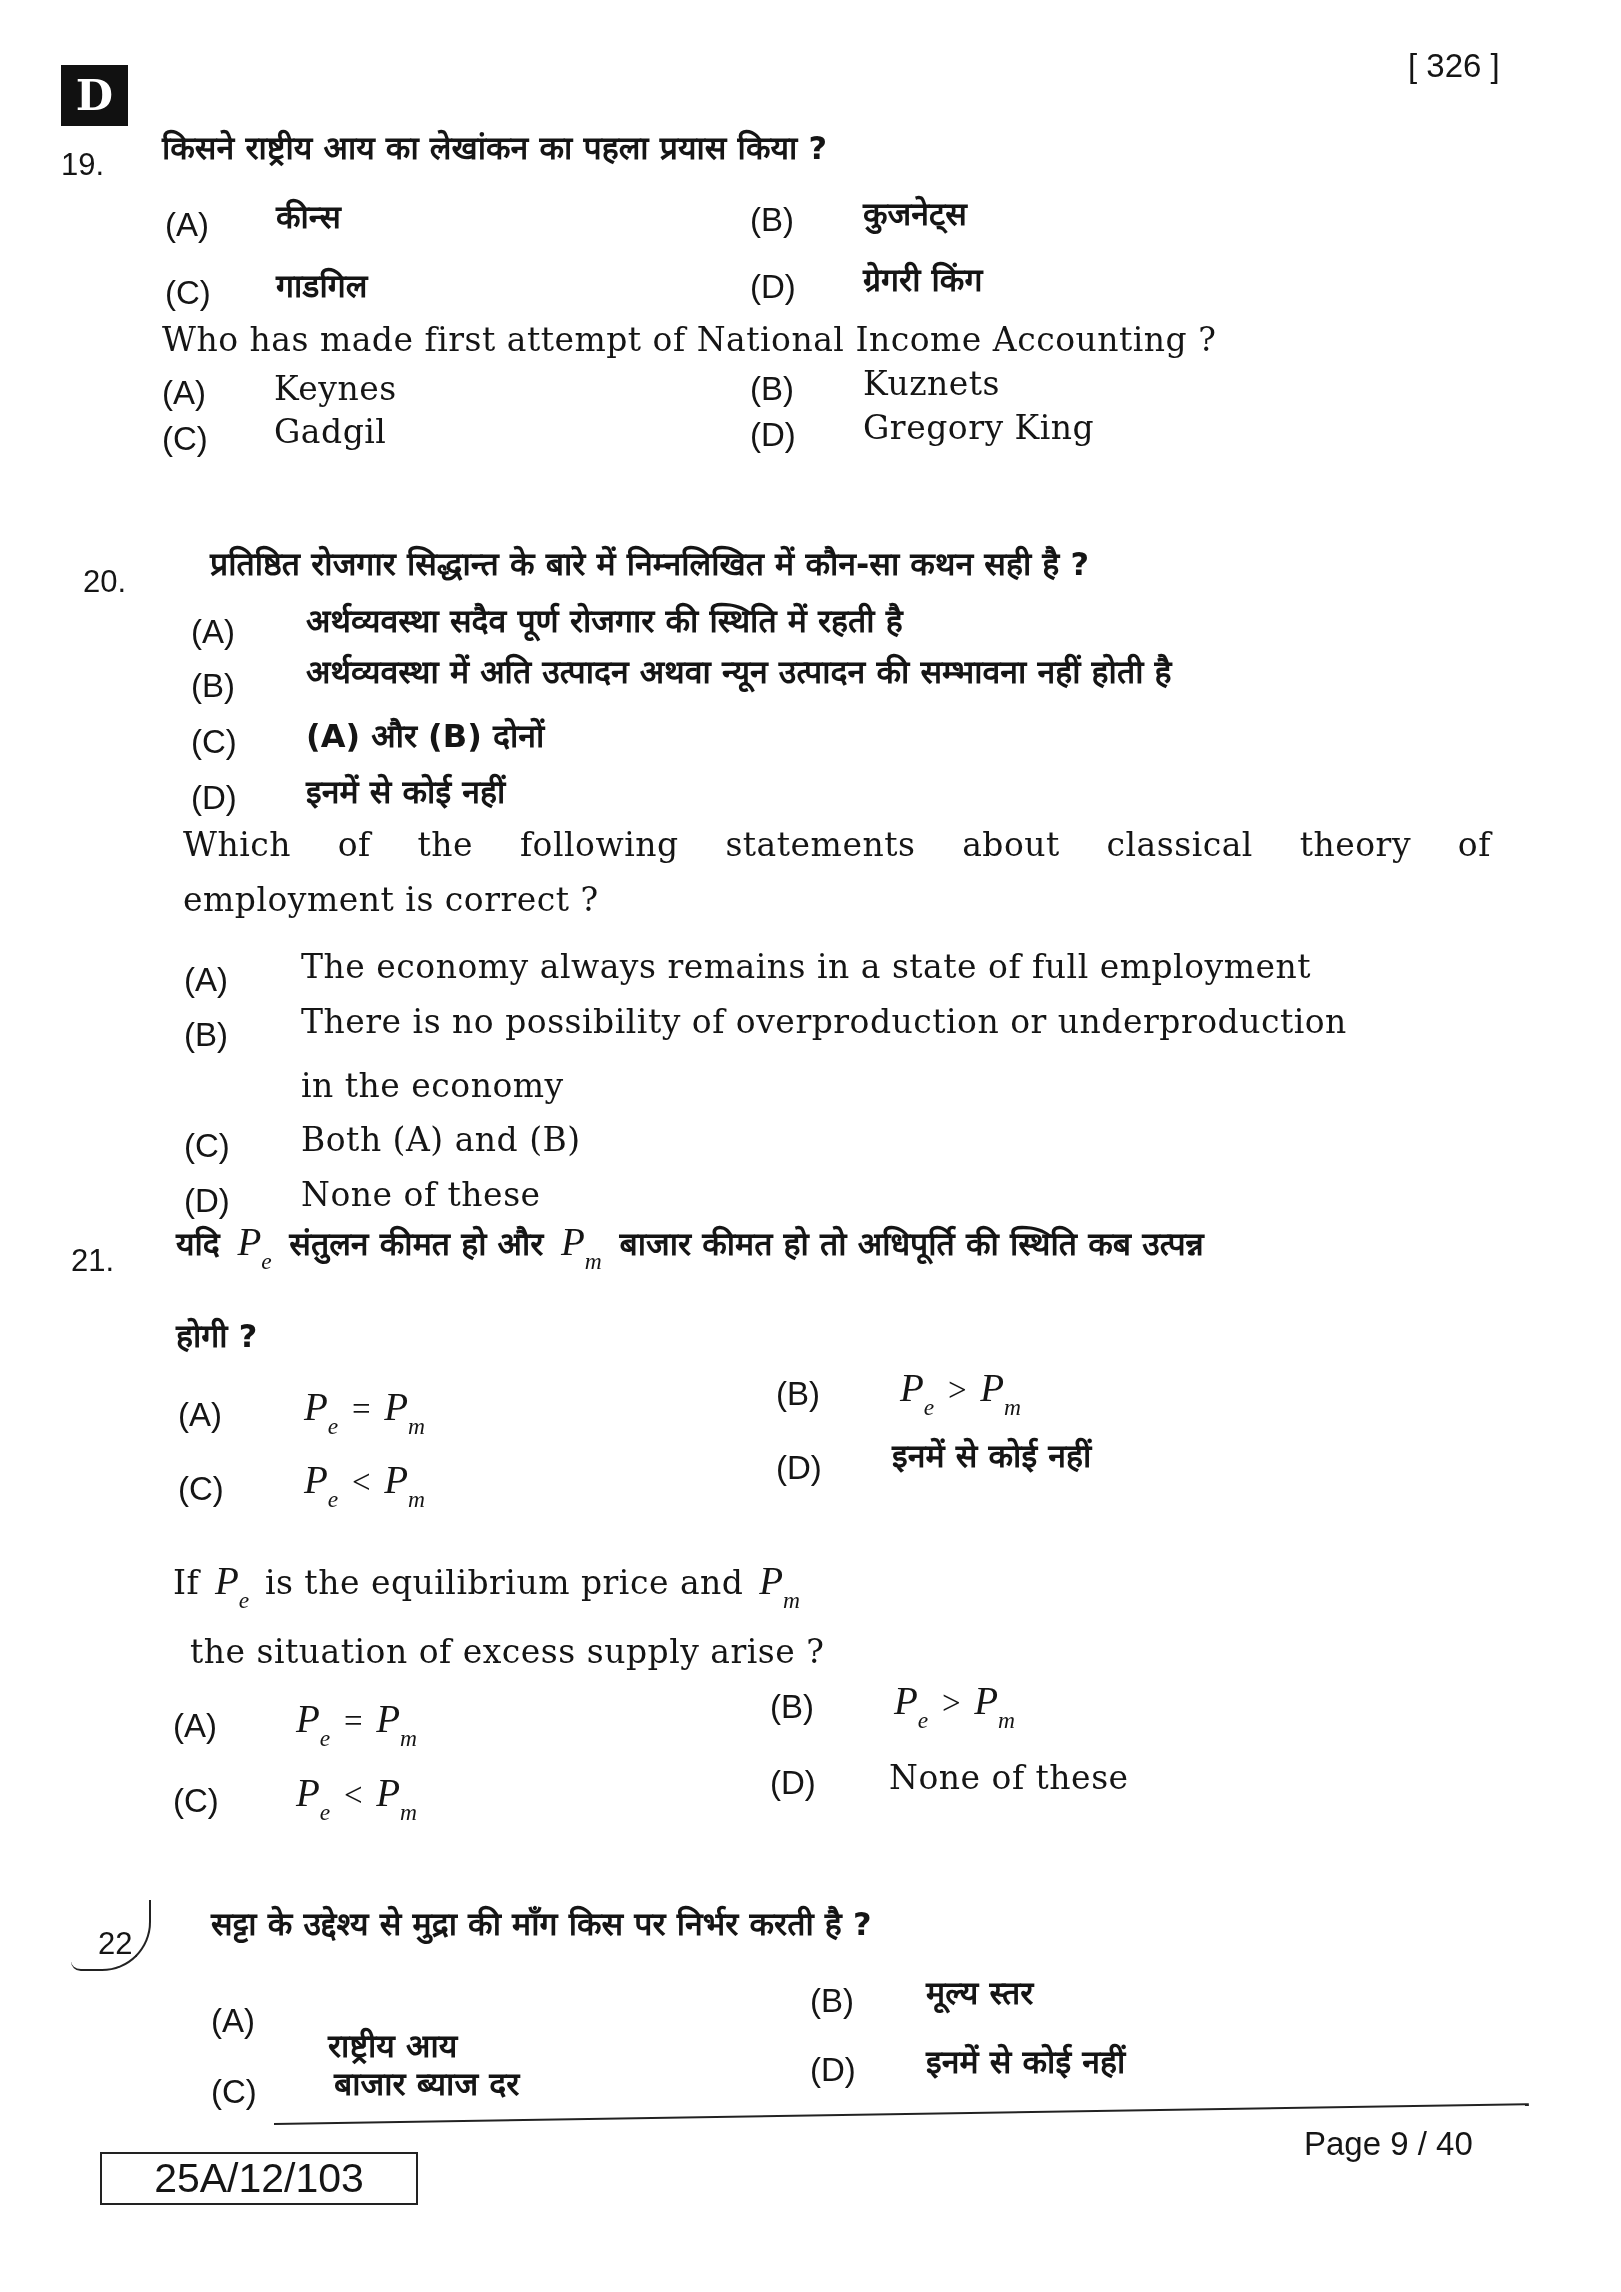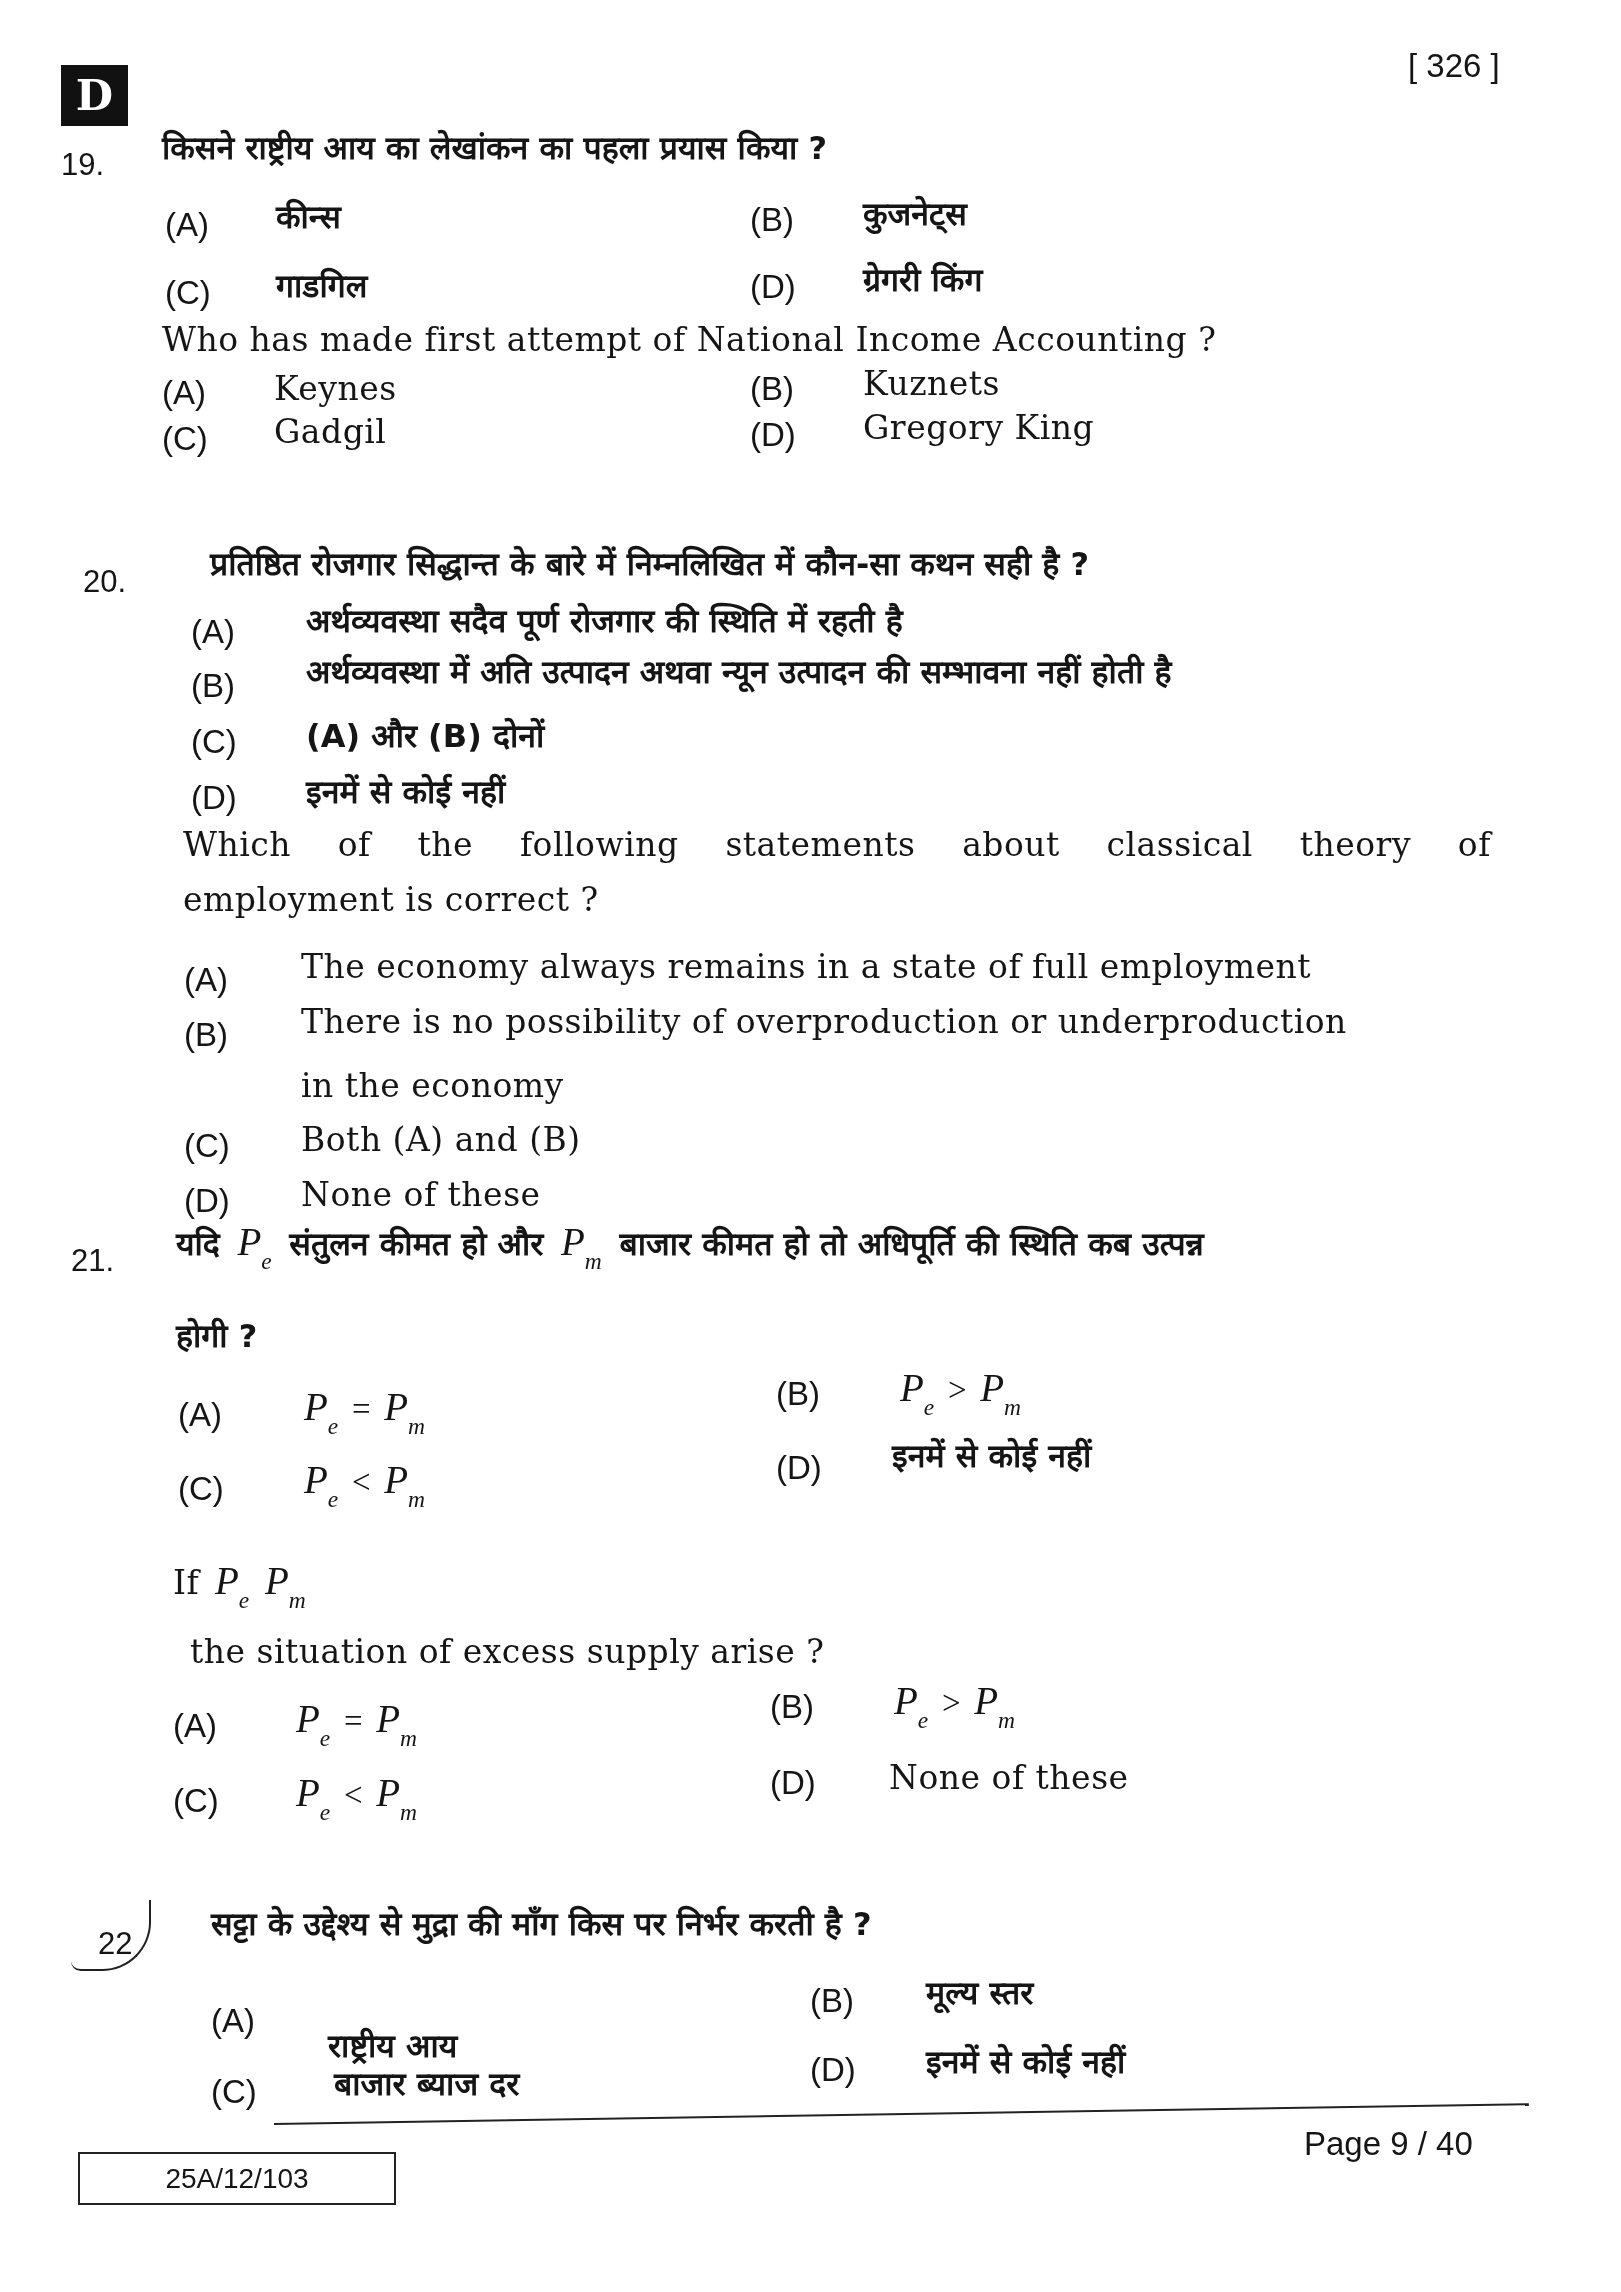--- a/index.html
+++ b/index.html
@@ -22,23 +22,23 @@
     .opt { font-family: "Liberation Sans", sans-serif; font-size: 33px; }
     .math { font-family: "Liberation Serif", serif; font-style: italic; font-size: 39px; }
     .math sub { font-size: 23.5px; vertical-align: -13.7px; }
     .rel { font-style: normal; margin: 0 13.7px; font-size: 33px; }
     .justify { width: 1343px; display: flex; justify-content: space-between; }
     .footer-line {
       left: 274px; top: 2123px; width: 1255px; height: 0;
       border-top: 2.9px solid #222; transform: rotate(-0.9deg); transform-origin: left center;
     }
     .roll-box {
-      left: 78px; top: 2152px; width: 314px; height: 49px;
+      left: 100px; top: 2152px; width: 314px; height: 49px;
       border: 2.9px solid #222; font-family: "Liberation Sans", sans-serif;
-      font-size: 28px; line-height: 49px; text-align: center;
+      font-size: 41px; line-height: 49px; text-align: center;
     }
     .page-num { left: 1304px; top: 2125px; font-family: Liberation Sans, sans-serif; font-size: 33px; }
     .circle {
       left: 71px; top: 1900px; width: 78px; height: 69px;
       border-right: 2.9px solid #222; border-bottom: 2.9px solid #222;
       border-radius: 0 0 49px 9.8px;
     }
   </style>
 </head>
 <body>
@@ -127,20 +127,21 @@
   <div class="abs math" style="left:900px; top:1365px;"><span>P</span><sub>e</sub><span class="rel">&gt;</span><span>P</span><sub>m</sub></div>
 
   <div class="abs opt" style="left:178px; top:1470px;">(C)</div>
   <div class="abs math" style="left:304px; top:1457px;"><span>P</span><sub>e</sub><span class="rel">&lt;</span><span>P</span><sub>m</sub></div>
   <div class="abs opt" style="left:776px; top:1449px;">(D)</div>
   <div class="abs hi" style="left:892px; top:1433px;">इनमें से कोई नहीं</div>
 
   <div class="abs" style="left:173px; top:1558px; display:flex; align-items:baseline; gap:15.7px;">
     <span class="en">If</span>
     <span class="math"><span>P</span><sub>e</sub></span>
+    <span class="en">is the equilibrium price and</span>
     <span class="math"><span>P</span><sub>m</sub></span>
   </div>
   <div class="abs en" style="left:173px; top:1632px;margin-left:17px;">the situation of excess supply arise ?</div>
 
   <div class="abs opt" style="left:173px; top:1707px;">(A)</div>
   <div class="abs math" style="left:296px; top:1696px;"><span>P</span><sub>e</sub><span class="rel">=</span><span>P</span><sub>m</sub></div>
   <div class="abs opt" style="left:770px; top:1688px;">(B)</div>
   <div class="abs math" style="left:894px; top:1678px;"><span>P</span><sub>e</sub><span class="rel">&gt;</span><span>P</span><sub>m</sub></div>
 
   <div class="abs opt" style="left:173px; top:1782px;">(C)</div>

